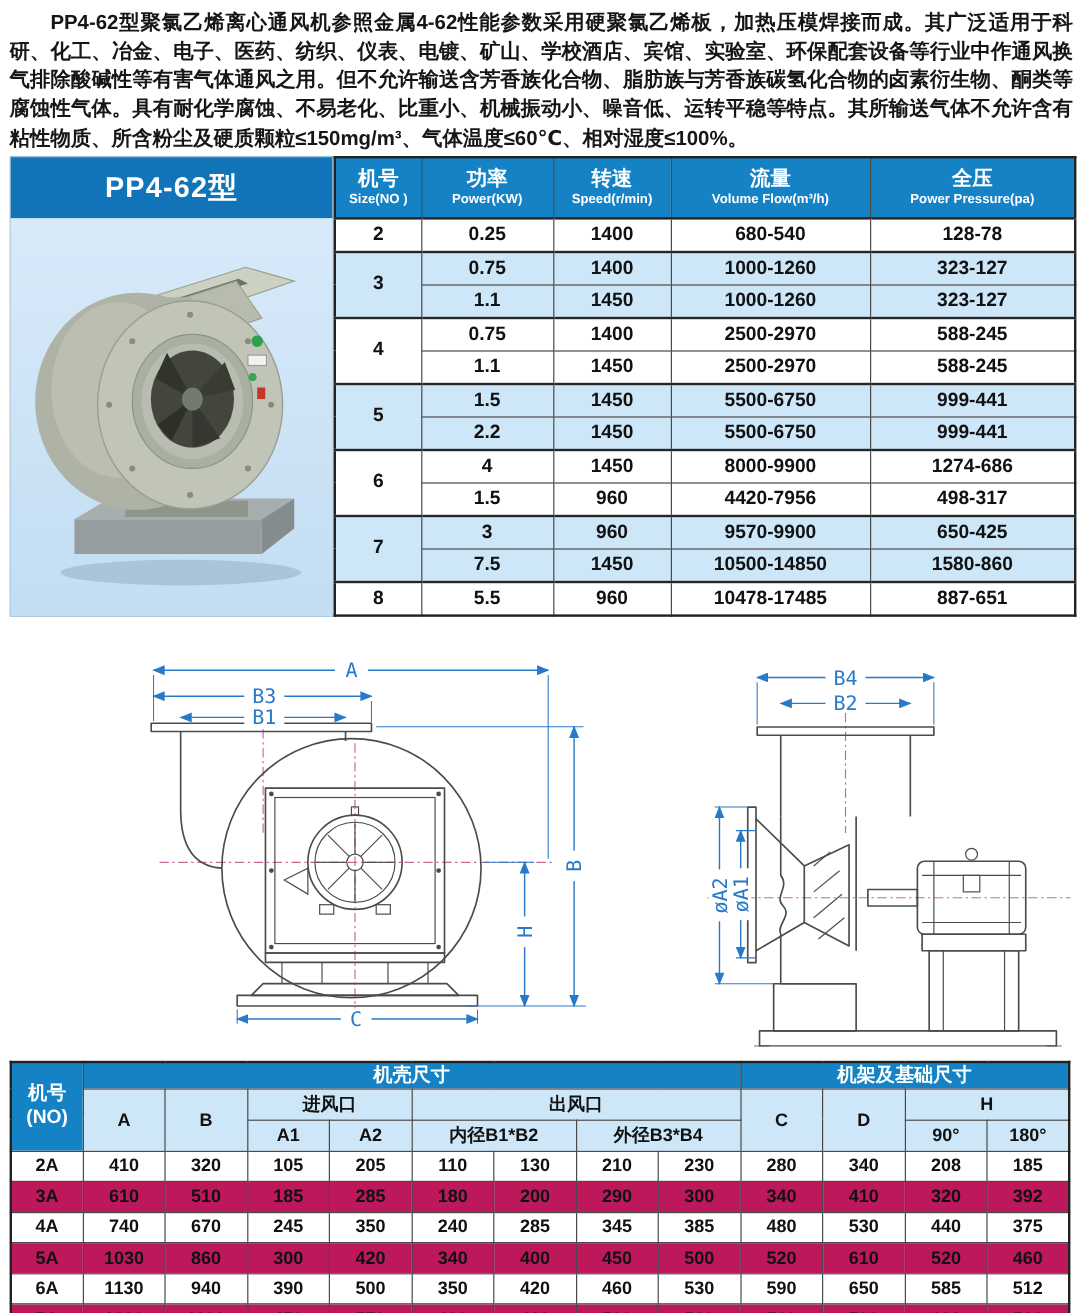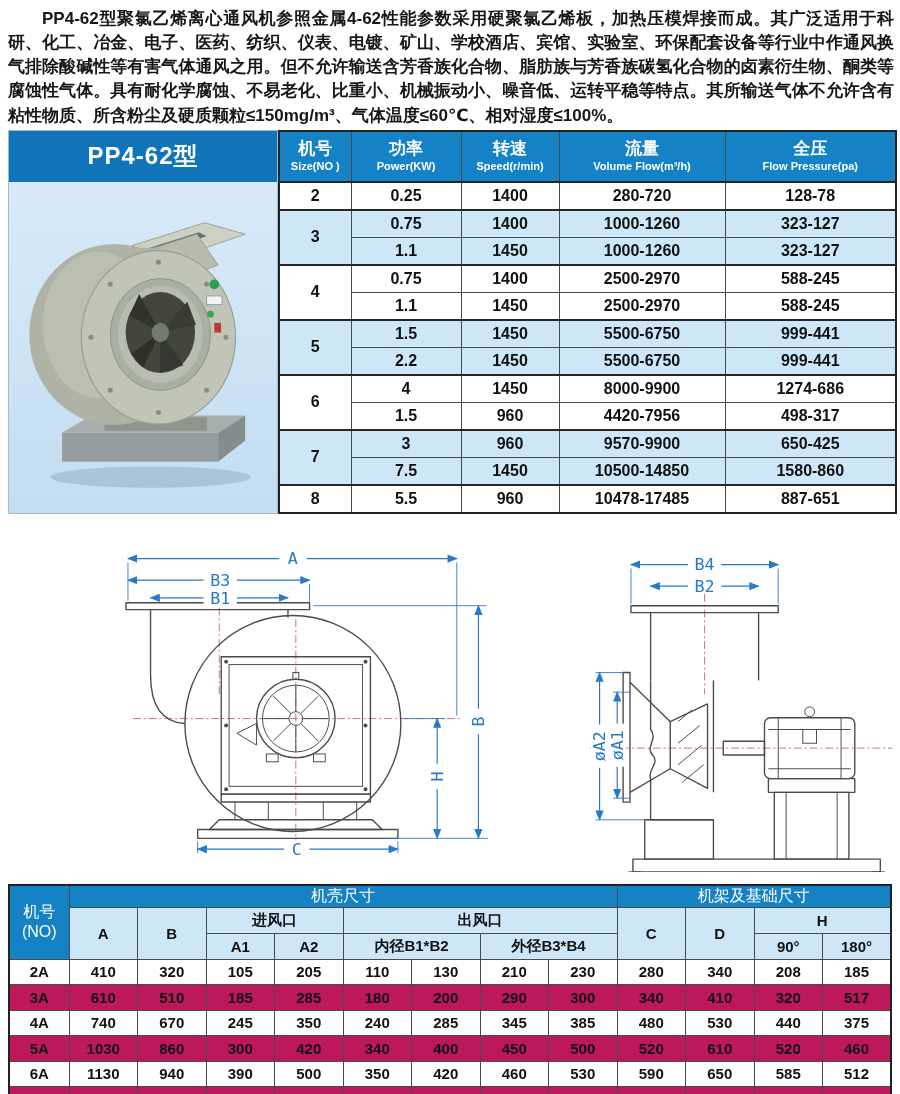--- a/index.html
+++ b/index.html
@@ -39,21 +39,21 @@
   .dim{stroke:#2979c9;stroke-width:1.2;fill:none;}
   .ext{stroke:#2979c9;stroke-width:0.9;fill:none;}
   .cl{stroke:#c8699e;stroke-width:1;fill:none;stroke-dasharray:8 3 2 3;}
   .dtx{fill:#2979c9;font-size:17px;font-family:"DejaVu Sans Mono","Liberation Mono",monospace;
        text-anchor:middle;}
   .lblbg{fill:#fff;}
 
   
   .dim-table{width:884px;margin:10px 8px 6px;table-layout:fixed;border:2px solid #222;}
   .dim-table th,.dim-table td{border:1px solid #4a4a4a;text-align:center;padding:0;}
-  .dim-table .hb{background:#1482c4;color:#fff;font-size:16px;font-weight:normal;}
+  .dim-table .hb{background:#1482c4;color:#fff;font-size:16px;font-weight:bold;}
   .dim-table .hl{background:#cde7f8;color:#111;font-size:15px;font-weight:bold;height:25px;}
   .dim-table tbody td{font-size:15px;font-weight:bold;height:24.5px;background:#fff;}
   .dim-table tr.blue td{background:#be185d;}
   .dim-table .no-cell div{line-height:1.25;font-size:16px;}
 </style>
 </head>
 <body>
 
 <p class="intro">PP4-62型聚氯乙烯离心通风机参照金属4-62性能参数采用硬聚氯乙烯板，加热压模焊接而成。其广泛适用于科研、化工、冶金、电子、医药、纺织、仪表、电镀、矿山、学校酒店、宾馆、实验室、环保配套设备等行业中作通风换气排除酸碱性等有害气体通风之用。但不允许输送含芳香族化合物、脂肪族与芳香族碳氢化合物的卤素衍生物、酮类等腐蚀性气体。具有耐化学腐蚀、不易老化、比重小、机械振动小、噪音低、运转平稳等特点。其所输送气体不允许含有粘性物质、所含粉尘及硬质颗粒≤150mg/m³、气体温度≤60℃、相对湿度≤100%。</p>
 
@@ -122,30 +122,30 @@
         <th>
             <div class="h-zh">转速</div>
             <div class="h-en">Speed(r/min)</div>
           </th>
         <th>
             <div class="h-zh">流量</div>
             <div class="h-en">Volume Flow(m³/h)</div>
           </th>
         <th>
             <div class="h-zh">全压</div>
-            <div class="h-en">Flow Pressure(pa)</div>
+            <div class="h-en">Power Pressure(pa)</div>
           </th>
       </tr>
     </thead>
     <tbody>
       <tr class="gs">
         <td>2</td>
         <td>0.25</td>
         <td>1400</td>
-        <td>280-720</td>
+        <td>680-540</td>
         <td>128-78</td>
       </tr>
       <tr class="gs blue">
         <td rowspan="2">3</td>
         <td>0.75</td>
         <td>1400</td>
         <td>1000-1260</td>
         <td>323-127</td>
       </tr>
       <tr class="in blue">
@@ -448,21 +448,21 @@
         <td>510</td>
         <td>185</td>
         <td>285</td>
         <td>180</td>
         <td>200</td>
         <td>290</td>
         <td>300</td>
         <td>340</td>
         <td>410</td>
         <td>320</td>
-        <td>517</td>
+        <td>392</td>
     </tr>
     <tr>
       <td>4A</td>
         <td>740</td>
         <td>670</td>
         <td>245</td>
         <td>350</td>
         <td>240</td>
         <td>285</td>
         <td>345</td>

